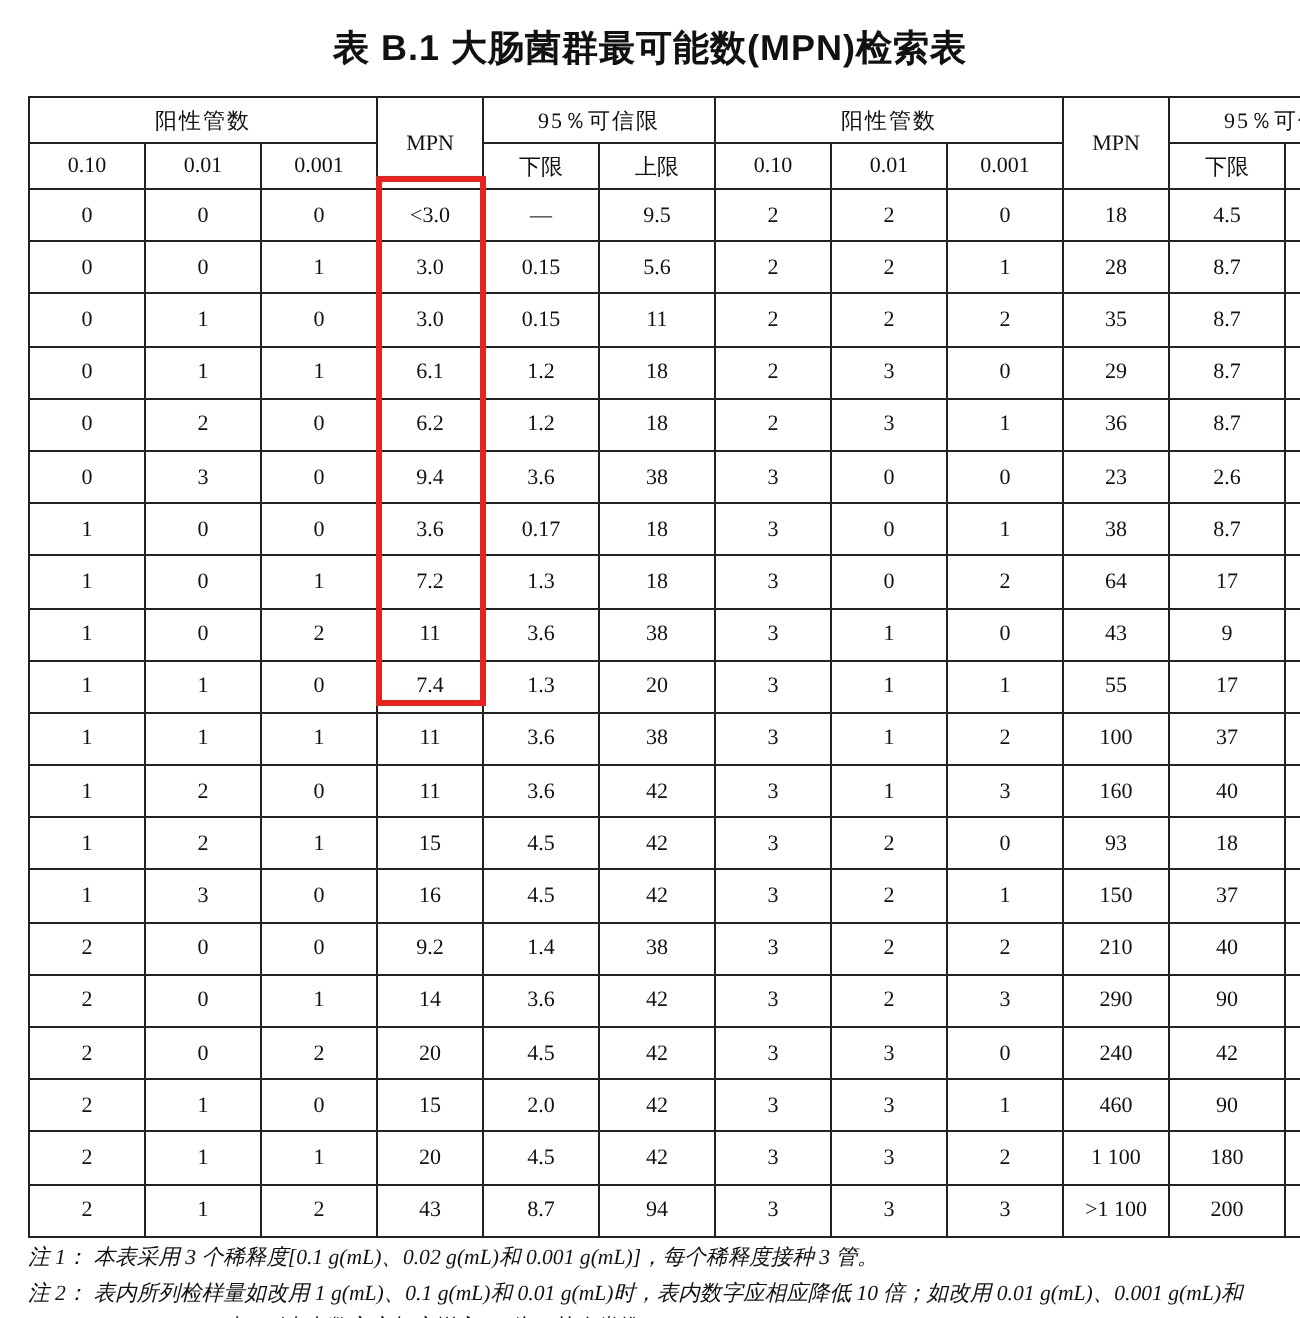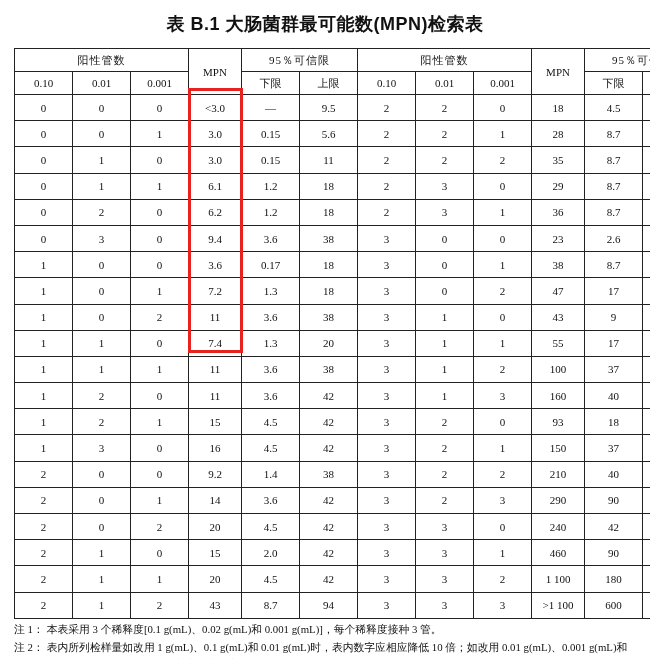--- a/index.html
+++ b/index.html
@@ -76,20 +76,21 @@
     width: 622px;
     margin: 2px auto 0 auto;
     font-family: "Liberation Serif", "DejaVu Serif", serif;
     font-size: 10.8px;
     line-height: 1.55;
   }
   .note-row {
     display: flex;
     align-items: flex-start;
     margin-top: 2px;
+    font-style: italic;
   }
   .note-row .lbl {
     flex: 0 0 auto;
     padding-right: 3px;
     white-space: nowrap;
   }
   .note-row .txt {
     flex: 1 1 auto;
   }
 </style>
@@ -239,21 +240,21 @@
         <tr>
           <td>1</td>
           <td>0</td>
           <td>1</td>
           <td>7.2</td>
           <td>1.3</td>
           <td>18</td>
           <td>3</td>
           <td>0</td>
           <td>2</td>
-          <td>47</td>
+          <td>64</td>
           <td>17</td>
           <td>180</td>
         </tr>
         <tr>
           <td>1</td>
           <td>0</td>
           <td>2</td>
           <td>11</td>
           <td>3.6</td>
           <td>38</td>
@@ -408,21 +409,21 @@
           <td>2</td>
           <td>1</td>
           <td>2</td>
           <td>43</td>
           <td>8.7</td>
           <td>94</td>
           <td>3</td>
           <td>3</td>
           <td>3</td>
           <td>&gt;1 100</td>
-          <td>600</td>
+          <td>200</td>
           <td class="cell-dash">—</td>
         </tr>
       </tbody>
   </table>
 
   <div class="notes">
     <div class="note-row">
       <div class="lbl">注 1：</div>
       <div class="txt">本表采用 3 个稀释度[0.1 g(mL)、0.02 g(mL)和 0.001 g(mL)]，每个稀释度接种 3 管。</div>
     </div>

